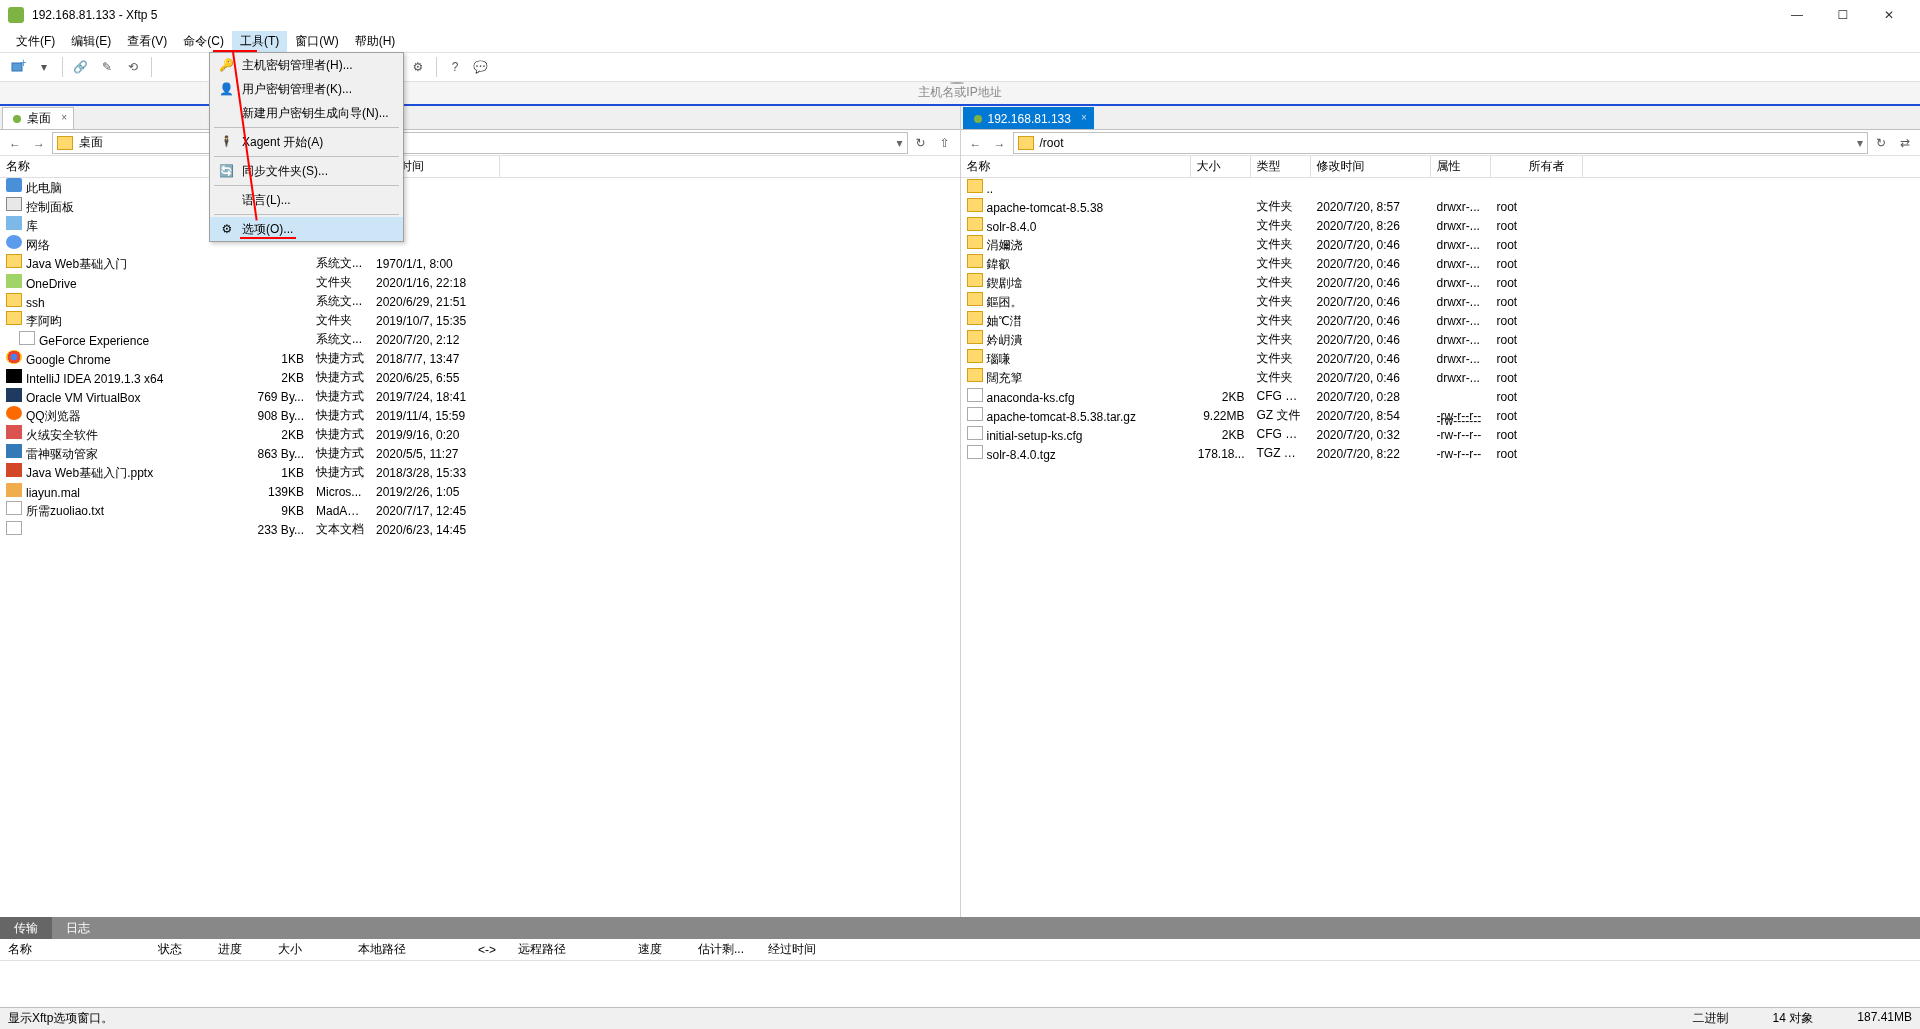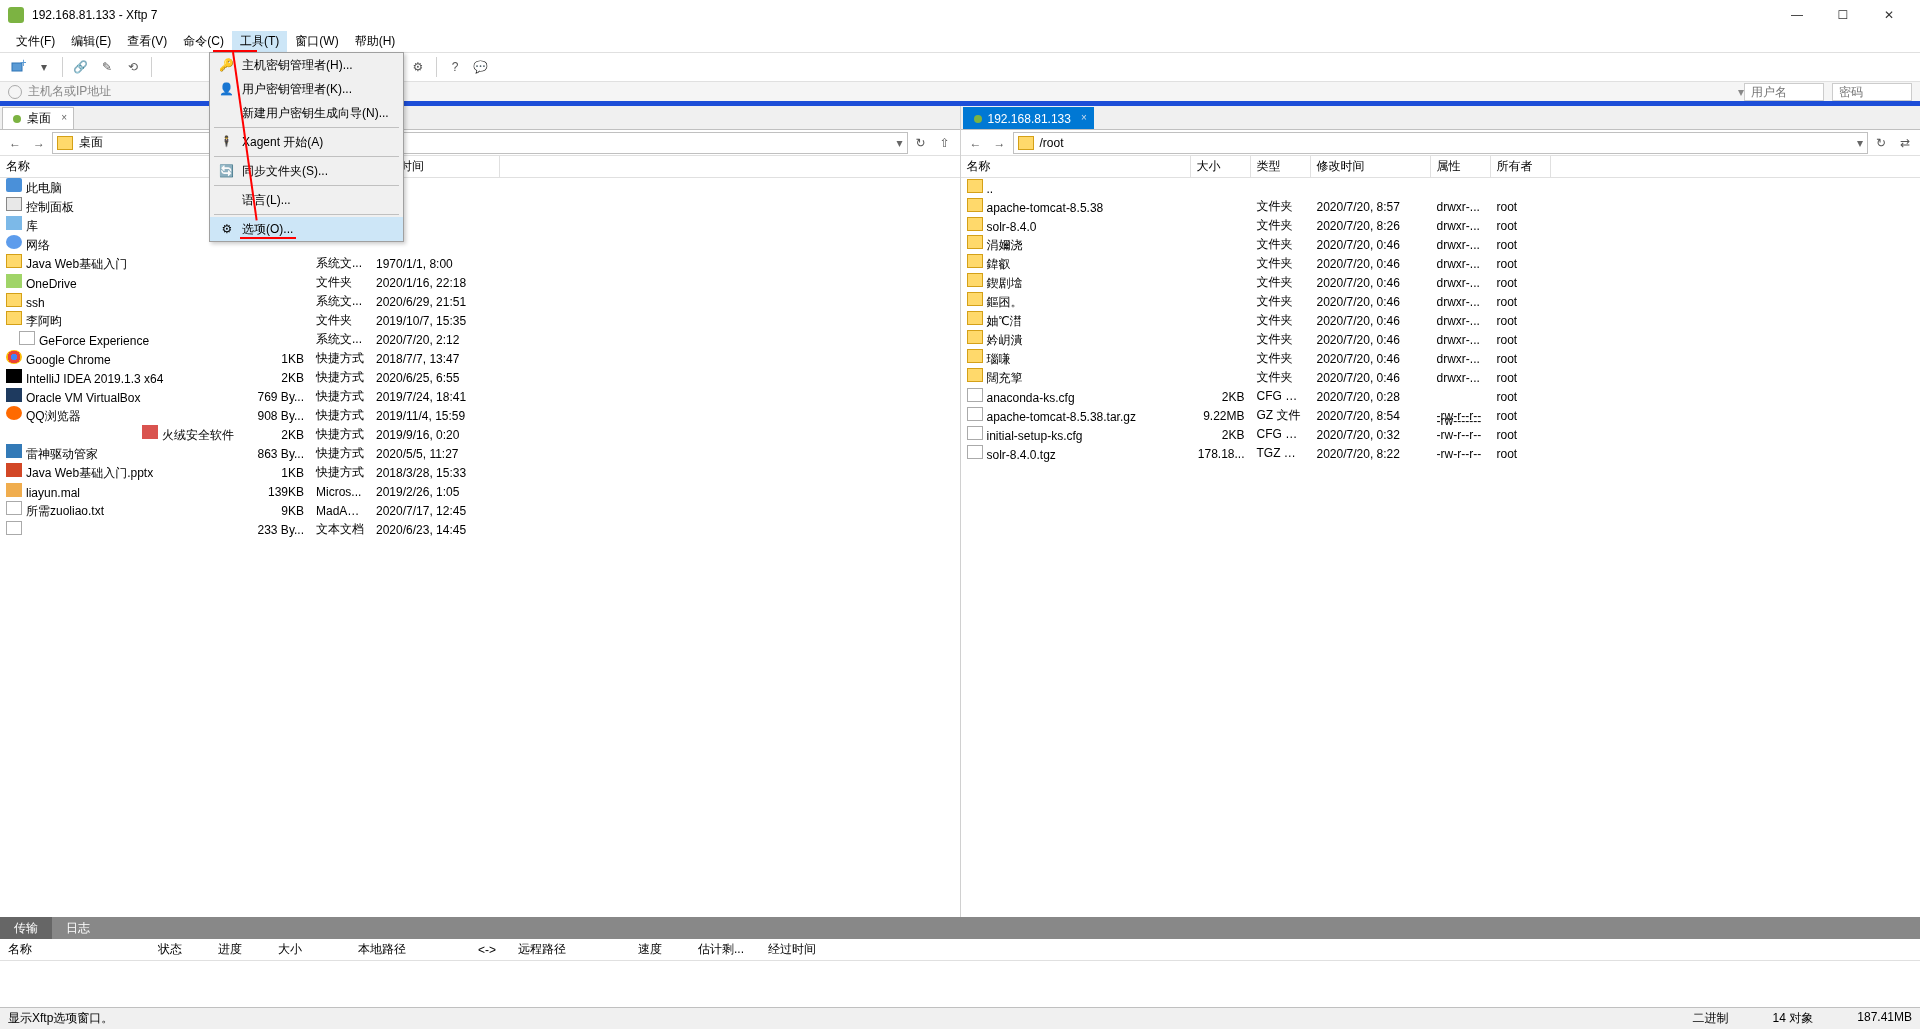--- a/index.html
+++ b/index.html
@@ -14,21 +14,21 @@
 .dropdown { position: absolute; top: 22px; left: 209px; width: 195px; background: #f0f0f0; border: 1px solid #a0a0a0; box-shadow: 2px 2px 4px rgba(0,0,0,0.2); z-index: 100; }
 .dropdown .ditem { height: 24px; display: flex; align-items: center; padding: 0 8px; cursor: default; position: relative; }
 .dropdown .ditem.highlighted { background: #cde6f7; }
 .dropdown .dicon { width: 18px; height: 16px; margin-right: 6px; display: flex; align-items: center; justify-content: center; }
 .dropdown .sep { height: 1px; background: #c0c0c0; margin: 2px 4px; }
 .red-underline { position: absolute; height: 2px; background: #ff0000; }
 .toolbar { height: 30px; display: flex; align-items: center; padding: 0 6px; background: #fff; border-top: 1px solid #e0e0e0; border-bottom: 1px solid #e0e0e0; gap: 2px; }
 .toolbar .tbtn { width: 24px; height: 24px; display: flex; align-items: center; justify-content: center; color: #555; }
 .toolbar .tsep { width: 1px; height: 20px; background: #d0d0d0; margin: 0 4px; }
 .toolbar .tspacer { flex: 1; }
-.addrbar { height: 24px; background: #f5f5f5; display: flex; align-items: center; padding: 0 8px; color: #888; border-bottom: 5px solid #1d4ed8; }
+.addrbar { height: 24px; background: #f5f5f5; display: flex; align-items: center; padding: 0 8px; color: #888; border-bottom: 2px solid #1d4ed8; flex-direction: column; }
 .addrbar .globe { width: 14px; height: 14px; border: 1px solid #aaa; border-radius: 50%; margin-right: 6px; }
 .addrbar .arrowdown { margin-left: auto; color: #888; }
 .addrbar .inputs { display: flex; gap: 8px; }
 .addrbar input { border: 1px solid #ccc; padding: 1px 6px; width: 80px; background: #fff; color: #888; }
 .panes { flex: 1; display: flex; min-height: 0; }
 .pane { flex: 1; display: flex; flex-direction: column; border-right: 1px solid #d0d0d0; min-width: 0; }
 .pane:last-child { border-right: none; }
 .tabbar { height: 24px; background: #f0f0f0; display: flex; align-items: flex-end; border-bottom: 1px solid #c0c0c0; }
 .tab { height: 22px; padding: 0 22px 0 10px; display: flex; align-items: center; position: relative; border: 1px solid #c0c0c0; border-bottom: none; margin-left: 2px; background: #f0f0f0; }
 .tab.active-remote { background: #0078d4; color: #fff; border-color: #0078d4; }
@@ -71,21 +71,21 @@
 .transfer-body { flex: 1; background: #fff; }
 .statusbar { height: 22px; background: #f0f0f0; border-top: 1px solid #c0c0c0; display: flex; align-items: center; padding: 0 8px; }
 .statusbar .sright { margin-left: auto; display: flex; gap: 44px; }
 .bottom-area { height: 90px; display: flex; flex-direction: column; }
 </style>
 </head>
 <body>
 
 <div class="titlebar">
   <span class="app-icon"></span>
-  <span class="title">192.168.81.133    - Xftp 7</span>
+  <span class="title">192.168.81.133    - Xftp 5</span>
   <span class="winbtn">—</span>
   <span class="winbtn">☐</span>
   <span class="winbtn">✕</span>
 </div>
 
 <div class="menubar" id="menubar">
     <span class="mitem">文件(F)</span>
     <span class="mitem">编辑(E)</span>
     <span class="mitem">查看(V)</span>
     <span class="mitem">命令(C)</span>
@@ -263,21 +263,21 @@
           <div class="cell" style="width: 60px;">快捷方式</div>
           <div class="cell" style="width: 130px;">2019/7/24, 18:41</div>
         </div>
         <div class="frow">
           <div class="cell" style="width: 240px;"><span class="icon fi-qq"></span><span>QQ浏览器</span></div>
           <div class="cell" style="width: 70px; text-align: right;">908 By...</div>
           <div class="cell" style="width: 60px;">快捷方式</div>
           <div class="cell" style="width: 130px;">2019/11/4, 15:59</div>
         </div>
         <div class="frow">
-          <div class="cell" style="width: 240px; text-align: right;"><span class="icon fi-fire"></span><span>火绒安全软件</span></div>
+          <div class="cell" style="width: 240px;"><span class="icon fi-fire"></span><span>火绒安全软件</span></div>
           <div class="cell" style="width: 70px; text-align: right;">2KB</div>
           <div class="cell" style="width: 60px;">快捷方式</div>
           <div class="cell" style="width: 130px;">2019/9/16, 0:20</div>
         </div>
         <div class="frow">
           <div class="cell" style="width: 240px;"><span class="icon fi-thunder"></span><span>雷神驱动管家</span></div>
           <div class="cell" style="width: 70px; text-align: right;">863 By...</div>
           <div class="cell" style="width: 60px;">快捷方式</div>
           <div class="cell" style="width: 130px;">2020/5/5, 11:27</div>
         </div>
@@ -326,21 +326,21 @@
       </div>
       <span class="nbtn">↻</span>
       <span class="nbtn">⇄</span>
     </div>
     <div class="listhdr" id="right-hdr">
         <div class="col" style="width: 230px;">名称</div>
         <div class="col" style="width: 60px;">大小</div>
         <div class="col" style="width: 60px;">类型</div>
         <div class="col" style="width: 120px;">修改时间</div>
         <div class="col" style="width: 60px;">属性</div>
-        <div class="col" style="width: 60px;">所有者</div>
+        <div class="col" style="width: 60px; margin-left: 32px;">所有者</div>
       </div>
     <div class="filelist" id="right-list">
         <div class="frow">
           <div class="cell" style="width: 230px;"><span class="icon fi-folder"></span><span>..</span></div>
           <div class="cell" style="width: 60px; text-align: right;"></div>
           <div class="cell" style="width: 60px;"></div>
           <div class="cell" style="width: 120px;"></div>
           <div class="cell" style="width: 60px;"></div>
           <div class="cell" style="width: 60px;"></div>
         </div>

